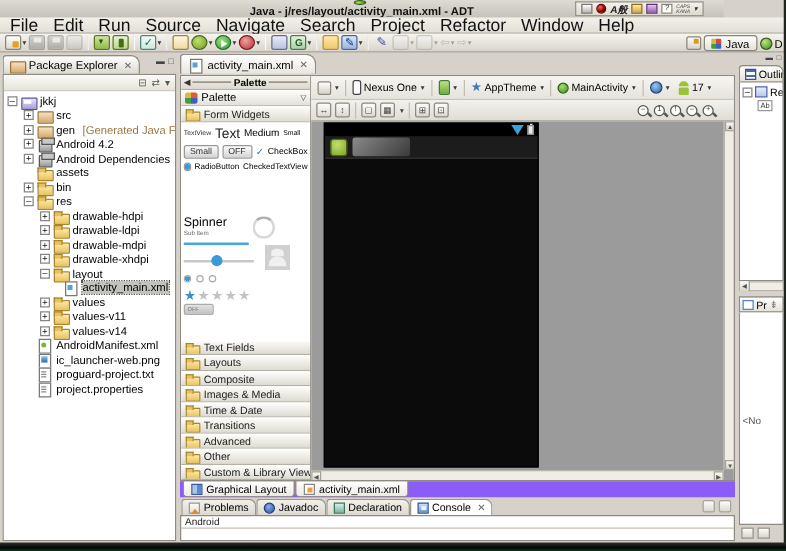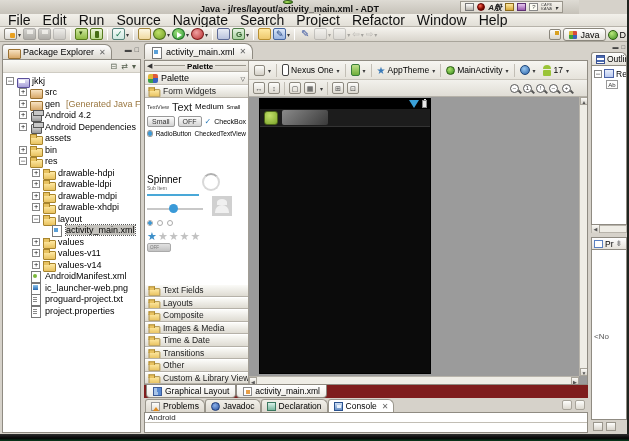--- a/index.html
+++ b/index.html
@@ -177,21 +177,21 @@
   .d-status { position:absolute; left:0; top:0; right:0; height:10px; background:#000; display:flex; justify-content:flex-end; align-items:center; gap:3px; padding-right:3px; }
   .sig { width:0; height:0; border-left:5px solid transparent; border-right:5px solid transparent; border-top:8px solid #3aa0d8; }
   .batt { width:5px; height:8px; background:#e8e8e8; border:1px solid #888; position:relative; }
   .batt::before { content:""; position:absolute; left:1px; top:-2px; width:2px; height:1px; background:#e8e8e8; }
   .d-action { position:absolute; left:0; top:10px; right:0; height:18px; background:#1c1c1c; border-bottom:1px solid #333; display:flex; align-items:center; gap:4px; padding-left:4px; }
   .d-robot { width:14px; height:14px; border-radius:3px; background:radial-gradient(circle at 40% 30%, #c2e06a, #7da52b); border:1px solid #4c661a; }
   .d-applabel { width:46px; height:15px; background:linear-gradient(135deg,#8a8a8a,#3a3a3a); border-radius:2px; }
   .d-screen { position:absolute; left:4px; top:28px; right:4px; bottom:5px; background:#fcfcfc; }
   .hello { position:absolute; left:38%, ; left:38%; top:50%; transform:translateY(-50%); font-size:8.5px; color:#444; }
 
-  .subtabs { position:absolute; left:0; bottom:0; height:13px; right:0; background:#7f1d1d; display:flex; align-items:flex-end; padding-left:2px; }
+  .subtabs { position:absolute; left:0; bottom:0; height:13px; right:0; background:#8b5cf6; display:flex; align-items:flex-end; padding-left:2px; }
   .subtab { display:flex; align-items:center; gap:3px; height:13px; padding:0 6px; font-size:8.5px;
     border:1px solid #8f8b82; border-top:none; border-radius:0 0 4px 4px; background:linear-gradient(#fff,#eceae4); }
   .st-ic { width:9px; height:9px; }
   .st-grid { background:conic-gradient(#5a8ad0 0 50%, #a8c4e8 0 100%); border:1px solid #3a5a98; }
   .st-file { background:#fff; border:1px solid #888; position:relative; }
   .st-file::after { content:""; position:absolute; left:2px; top:2px; width:4px; height:4px; background:#e8a048; }
 
   
   #console { left:144px; top:398px; width:444px; height:35px; }
   #console .tabs { height:14px; display:flex; align-items:flex-end; padding-left:1px; position:relative; }
@@ -528,21 +528,21 @@
           <span class="pbtn">Small</span>
           <span class="pbtn">OFF</span>
           <span class="chk">✓</span>
           <span class="w-cb">CheckBox</span>
         </div>
         <div class="wrow">
           <span class="radio-dot"></span>
           <span class="w-rb">RadioButton</span>
           <span class="w-ctv">CheckedTextView</span>
         </div>
-        <div class="wrow" style="align-items:flex-end;margin-top:36px;">
+        <div class="wrow" style="align-items:center;margin-top:36px;">
           <span style="display:flex;flex-direction:column;">
             <span class="w-spin">Spinner</span>
             <span class="w-sub">Sub Item</span>
           </span>
           <span class="bigcircle" style="margin-left:18px;"></span>
         </div>
         <div class="progline"></div>
         <div class="wrow" style="margin-top:6px;">
           <span class="seek"></span>
           <span class="qcb" style="margin-left:6px; margin-top:-6px;"></span>
@@ -573,20 +573,24 @@
           <span class="fi folder"></span>
           <span>Images &amp; Media</span>
         </div>
       <div class="sect">
           <span class="fi folder"></span>
           <span>Time &amp; Date</span>
         </div>
       <div class="sect">
           <span class="fi folder"></span>
           <span>Transitions</span>
+        </div>
+      <div class="sect">
+          <span class="fi folder"></span>
+          <span>Advanced</span>
         </div>
       <div class="sect">
           <span class="fi folder"></span>
           <span>Other</span>
         </div>
       <div class="sect">
           <span class="fi folder"></span>
           <span>Custom &amp; Library Views</span>
         </div>
     </div>

